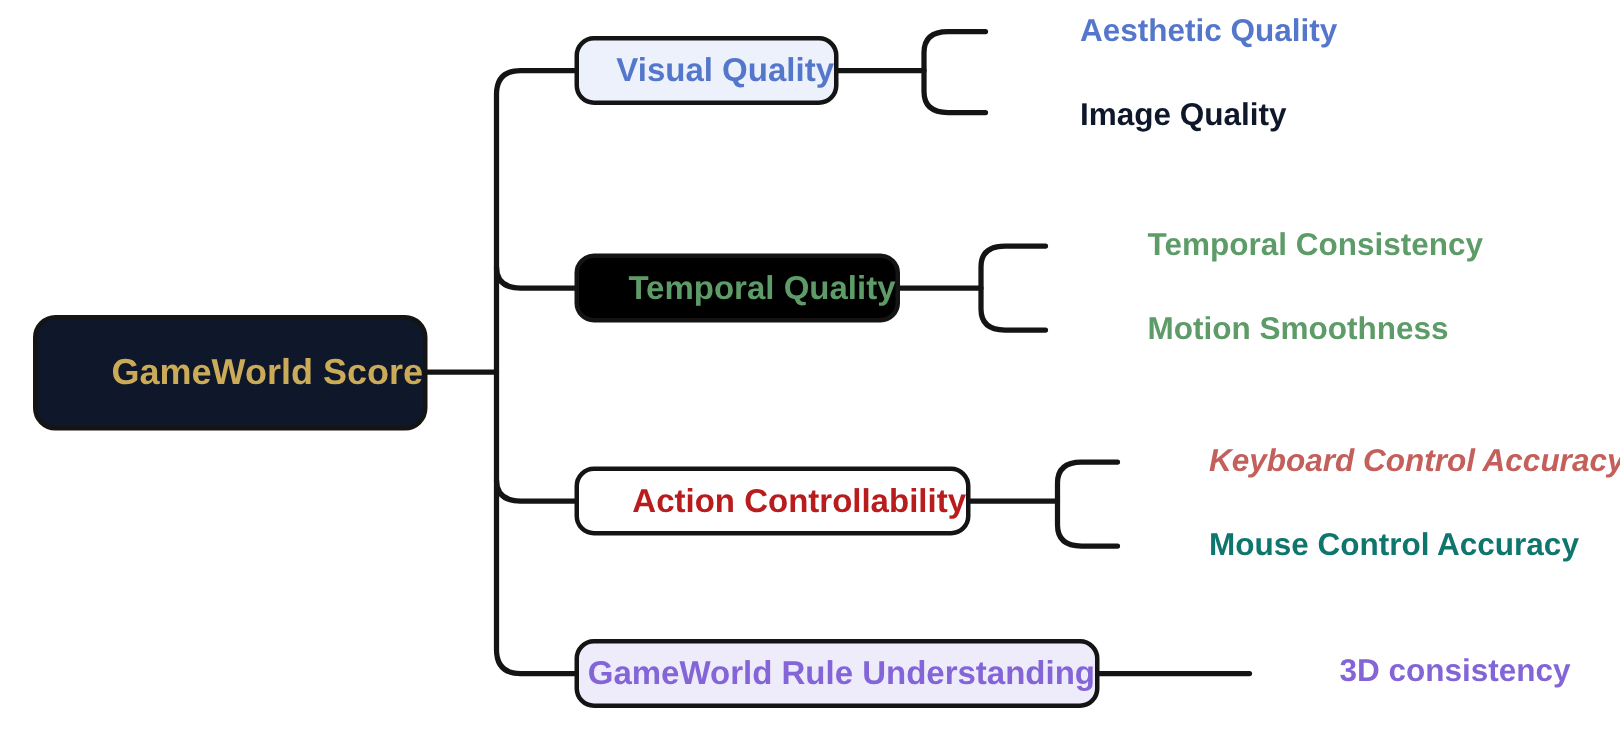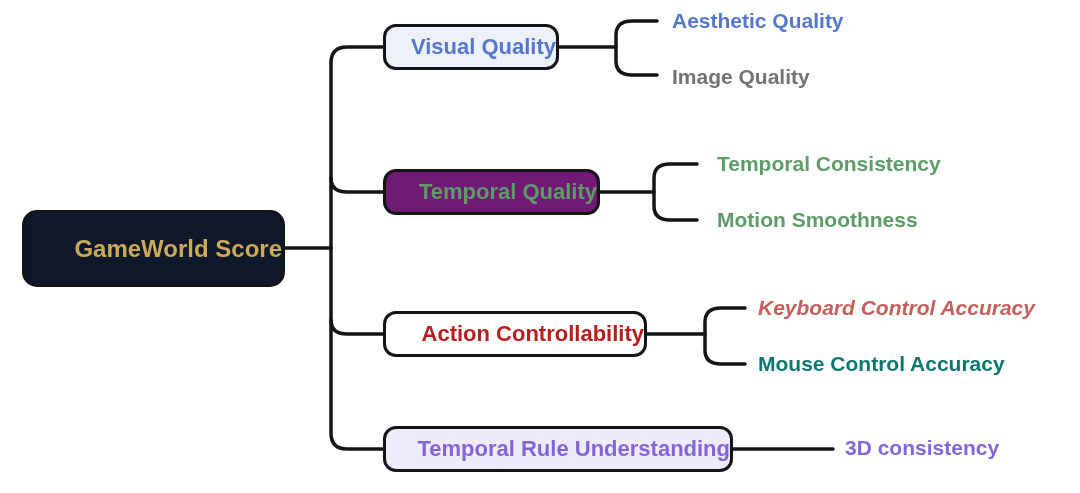--- a/index.html
+++ b/index.html
@@ -47,20 +47,21 @@
   .node.branch-action   { left: 383px; top: 311px; width: 264px; }
   .node.branch-physical { left: 383px; top: 426px; width: 350px; }
   .leaf {
     position: absolute;
     display: flex;
     align-items: center;
     height: 28px;
     font-size: 21px;
     font-weight: 700;
     white-space: nowrap;
+    margin-left: 48px;
   }
   .leaf-aesthetic { left: 672px; top: 7px;   }
   .leaf-image     { left: 672px; top: 63px;  }
   .leaf-tconsist  { left: 717px; top: 150px; }
   .leaf-motion    { left: 717px; top: 206px; }
   .leaf-keyboard  { left: 758px; top: 294px; font-style: italic; }
   .leaf-mouse     { left: 758px; top: 350px; }
   .leaf-3d        { left: 845px; top: 434px; text-align: right; }
 </style>
 </head>
@@ -82,31 +83,31 @@
     <path d="M733 449 H833"></path>
   </svg>
 
   <div class="node root" style="color: rgb(204, 171, 88); background: #0f172a;">
     <span>GameWorld Score</span>
   </div>
 
   <div class="node branch branch-visual" style="color: rgb(85, 119, 203); background: rgb(237, 241, 252);">
     <span>Visual Quality</span>
   </div>
-  <div class="node branch branch-temporal" style="color: rgb(93, 156, 104); background: #701a75; padding-left: 13px;">
+  <div class="node branch branch-temporal" style="color: rgb(93, 156, 104); background: #000000; padding-left: 13px;">
     <span>Temporal Quality</span>
   </div>
   <div class="node branch branch-action" style="color: #b91c1c; background: rgb(255, 255, 255);">
     <span>Action Controllability</span>
   </div>
   <div class="node branch branch-physical" style="color: rgb(131, 101, 216); background: rgb(238, 235, 251);">
-    <span>Temporal Rule Understanding</span>
+    <span>GameWorld Rule Understanding</span>
   </div>
 
   <div class="leaf leaf-aesthetic" style="color: rgb(85, 119, 203);">Aesthetic Quality</div>
-  <div class="leaf leaf-image" style="color: #737373;">Image Quality</div>
+  <div class="leaf leaf-image" style="color: #0f172a;">Image Quality</div>
   <div class="leaf leaf-motion" style="color: rgb(93, 156, 104);">Motion Smoothness</div>
   <div class="leaf leaf-tconsist" style="color: rgb(93, 156, 104);">Temporal Consistency</div>
   <div class="leaf leaf-keyboard" style="color: rgb(196, 96, 92);">Keyboard Control Accuracy</div>
   <div class="leaf leaf-mouse" style="color: #0f766e;">Mouse Control Accuracy</div>
   <div class="leaf leaf-3d" style="color: rgb(131, 101, 216);">3D consistency</div>
 
 </div>
 
 </body></html>

